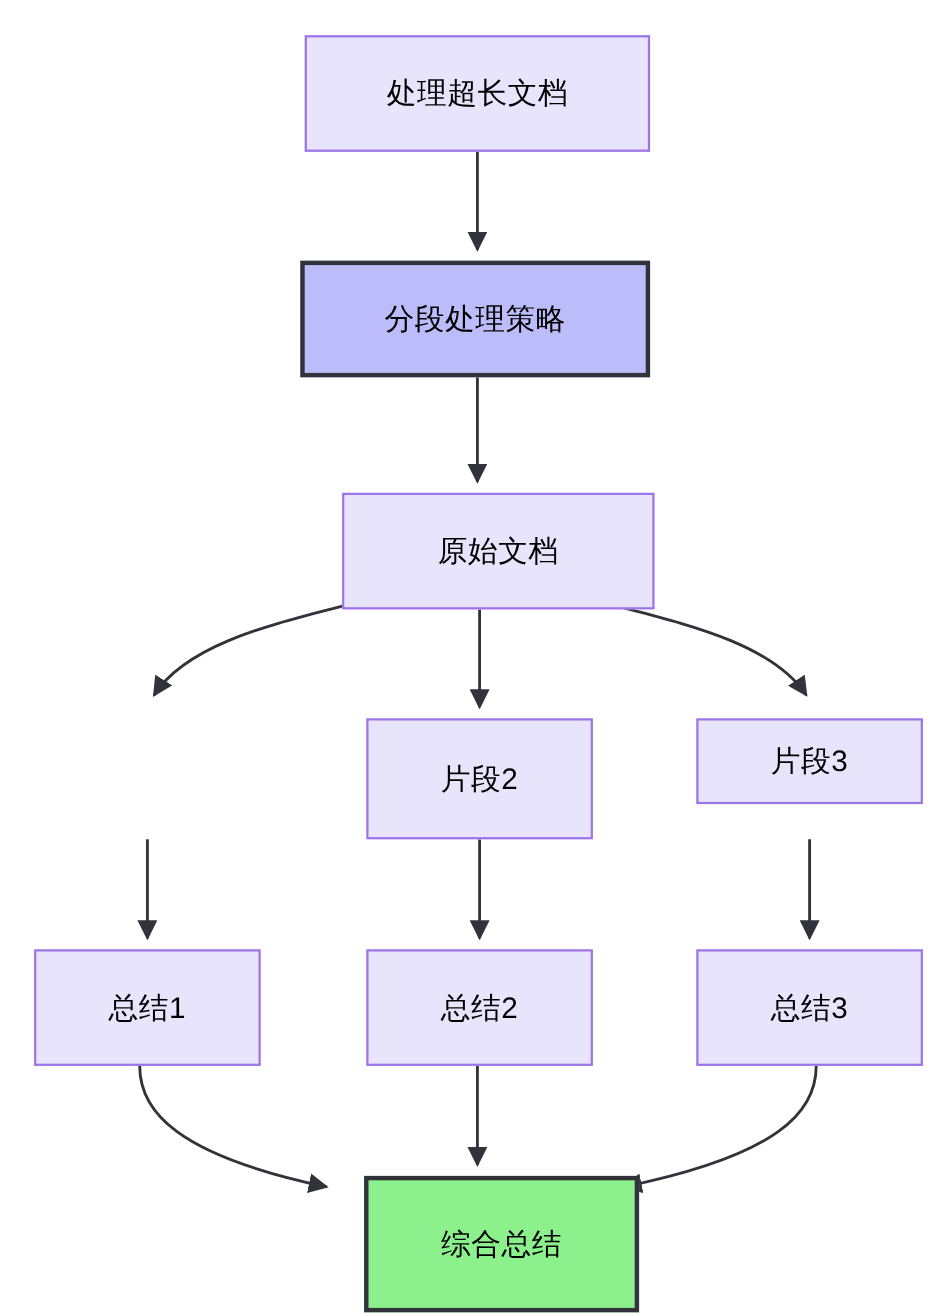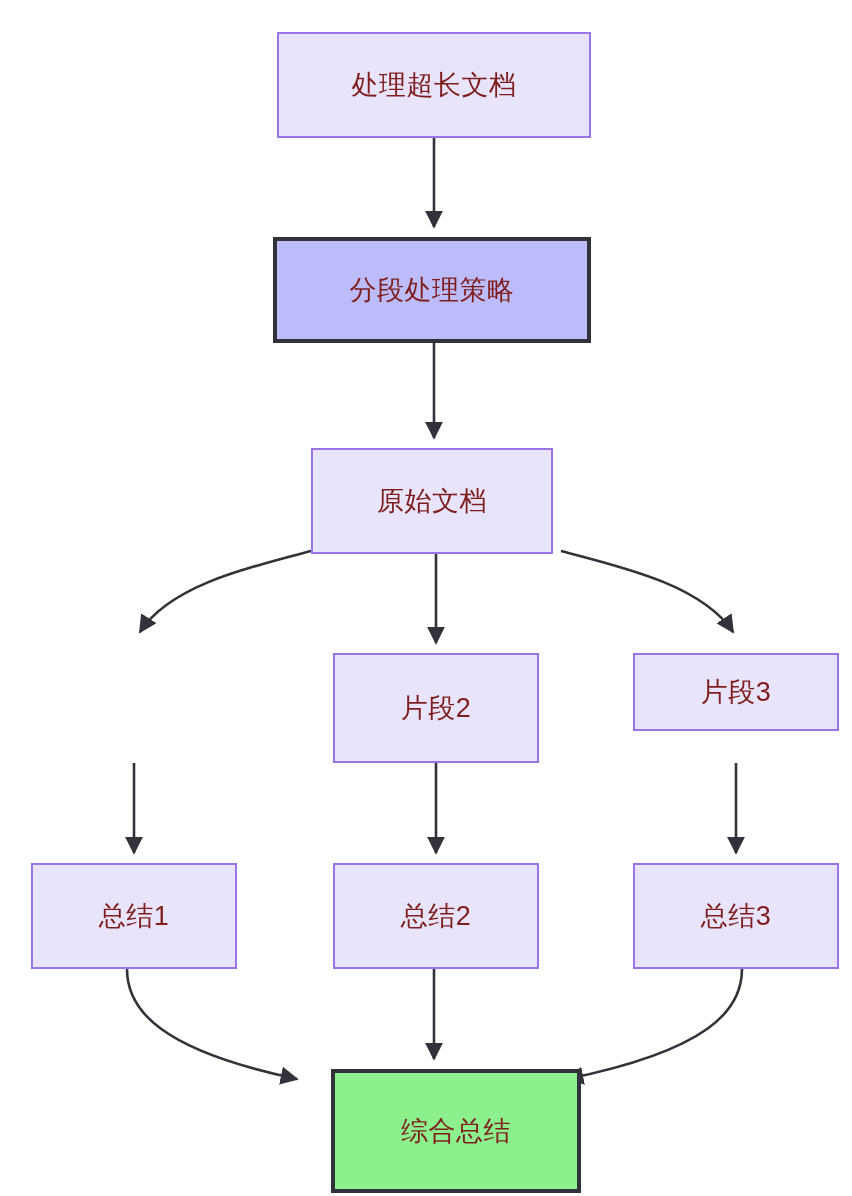--- a/index.html
+++ b/index.html
@@ -23,21 +23,21 @@
     width: 852px;
     height: 1196px;
   }
   .node {
     position: absolute;
     box-sizing: border-box;
     display: flex;
     align-items: center;
     justify-content: center;
     text-align: center;
-    color: #7f1d1d;
+    color: #000000;
     font-size: 27px;
     line-height: 1.2;
     letter-spacing: 0.5px;
     z-index: 2;
     user-select: none;
   }
   .node-normal {
     background: #e7e4fb;
     border: 2px solid #9d73e8;
   }
@@ -92,21 +92,21 @@
   </svg>
 
   <div class="node node-normal" style="left:277px; top:32px; width:314px; height:106px;">
     <span class="node-label">处理超长文档</span>
   </div>
 
   <div class="node node-strong" style="left:273px; top:237px; width:318px; height:106px;text-align:right;">
     <span class="node-label">分段处理策略</span>
   </div>
 
-  <div class="node node-normal" style="left:311px; top:448px; width:242px; height:106px;">
+  <div class="node node-normal" style="left:311px; top:448px; width:284px; height:106px;">
     <span class="node-label">原始文档</span>
   </div>
 
 
   <div class="node node-normal" style="left:333px; top:653px; width:206px; height:110px;text-align:center;">
     <span class="node-label">片段2</span>
   </div>
 
   <div class="node node-normal" style="left:633px; top:653px; width:206px; height:78px;">
     <span class="node-label">片段3</span>

